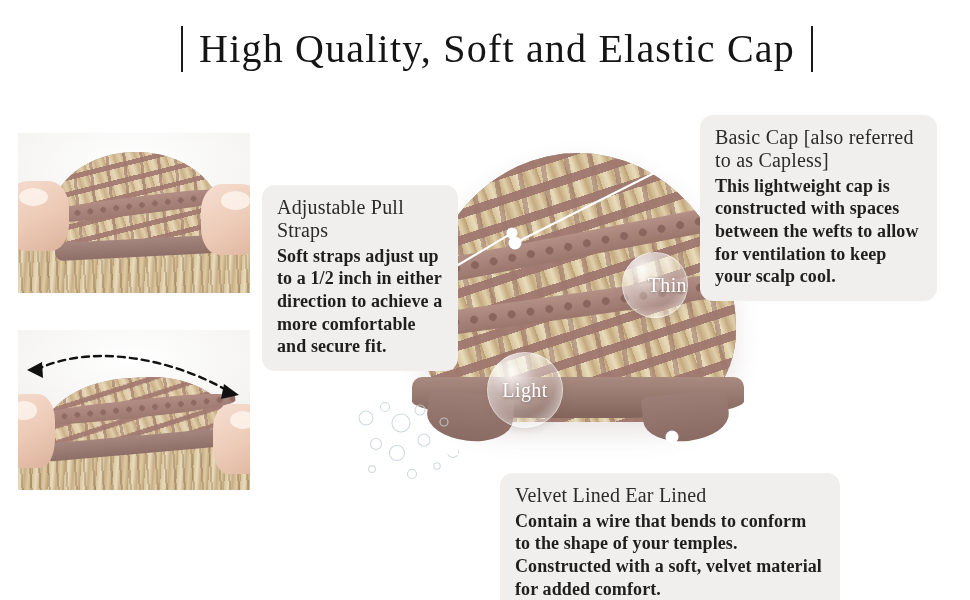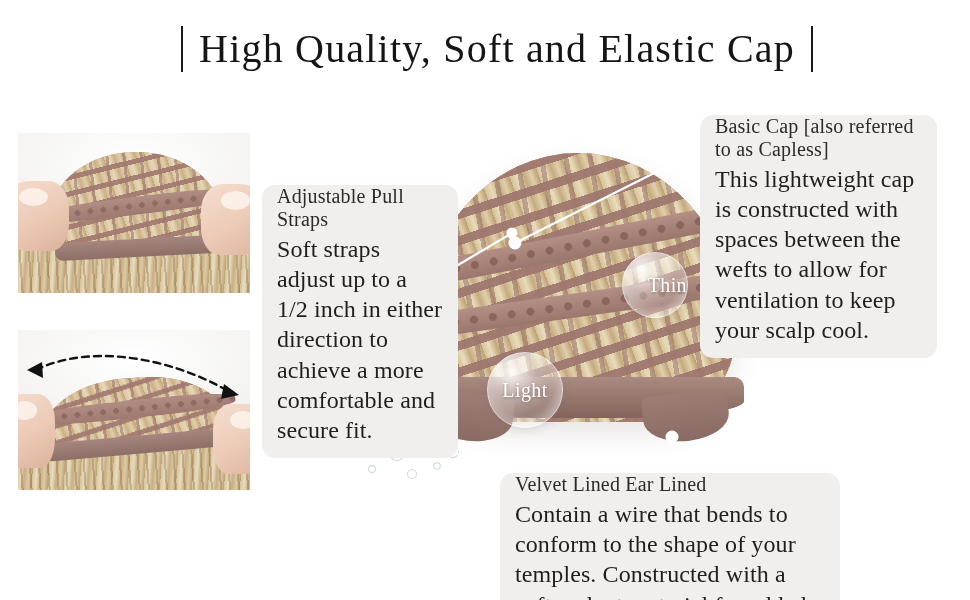--- a/index.html
+++ b/index.html
@@ -259,35 +259,35 @@
     position: absolute;
     inset: 0;
     pointer-events: none;
   }
 
   
   .callout {
     position: absolute;
     background: #f0efed;
     border-radius: 13px;
-    padding: 0 15px 13px 15px;
+    padding: 11px 15px 13px 15px;
   }
   .callout-title {
     font-family: "Liberation Serif", "DejaVu Serif", serif;
     font-size: 20px;
     font-weight: 400;
     color: #2b2b2b;
     line-height: 1.14;
     margin-bottom: 3px;
     letter-spacing: .2px;
   }
   .callout-body {
     font-family: "Liberation Serif", "DejaVu Serif", serif;
-    font-size: 24px;
-    font-weight: 400;
+    font-size: 18px;
+    font-weight: 700;
     color: #1f1f1f;
     line-height: 1.26;
     letter-spacing: .1px;
   }
 
   #callout-straps    { left: 262px; top: 185px; width: 196px; }
   #callout-basic-cap { left: 700px; top: 115px; width: 237px; }
   #callout-ear-tabs  { left: 500px; top: 473px; width: 340px; }
 </style>
 </head>

